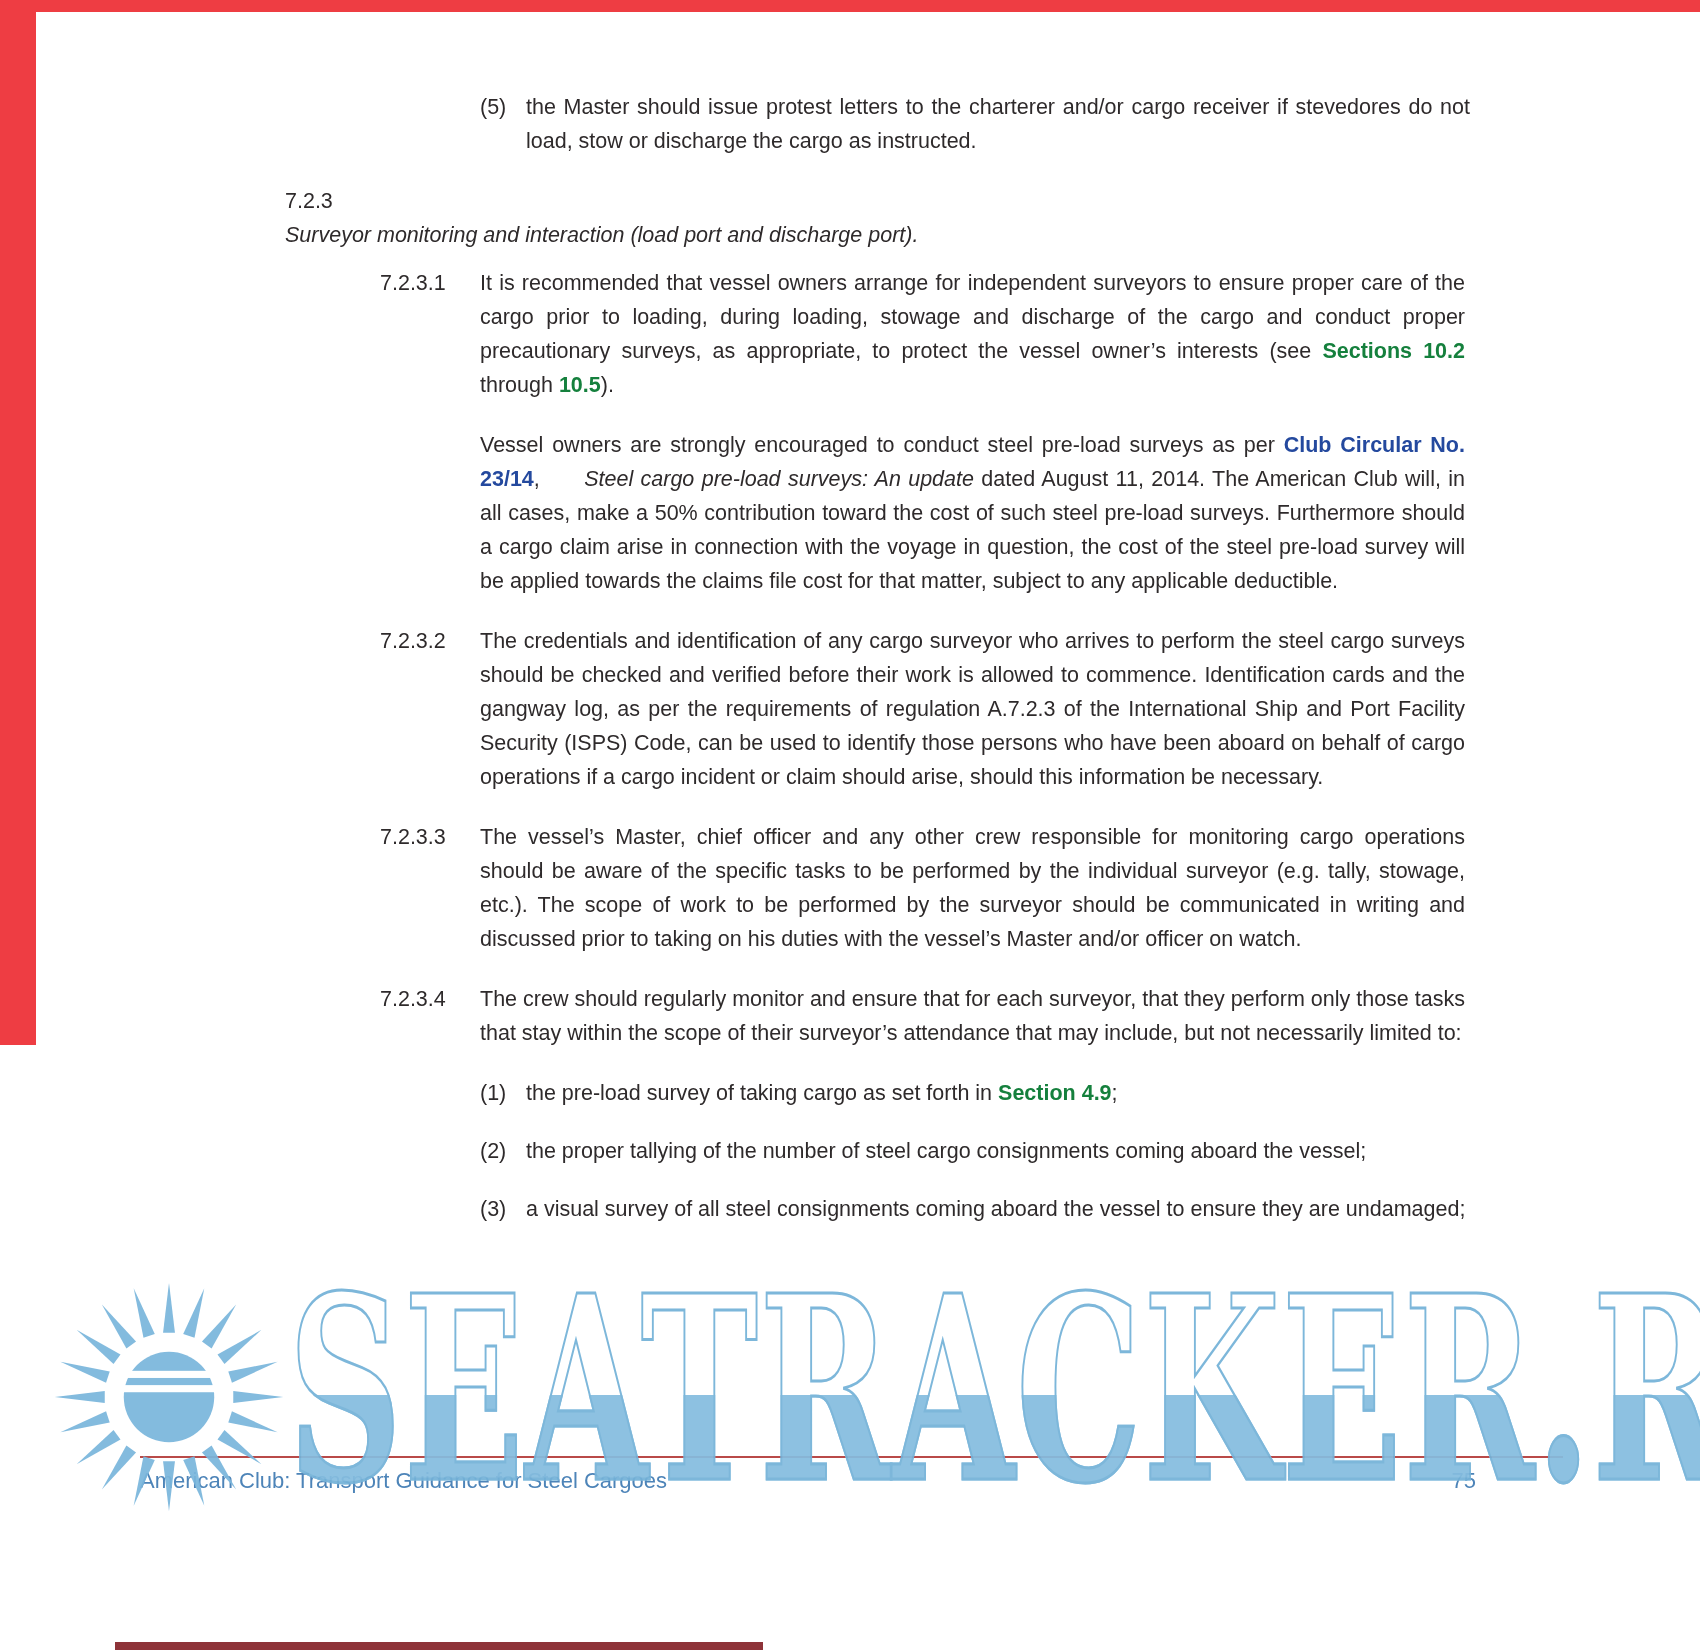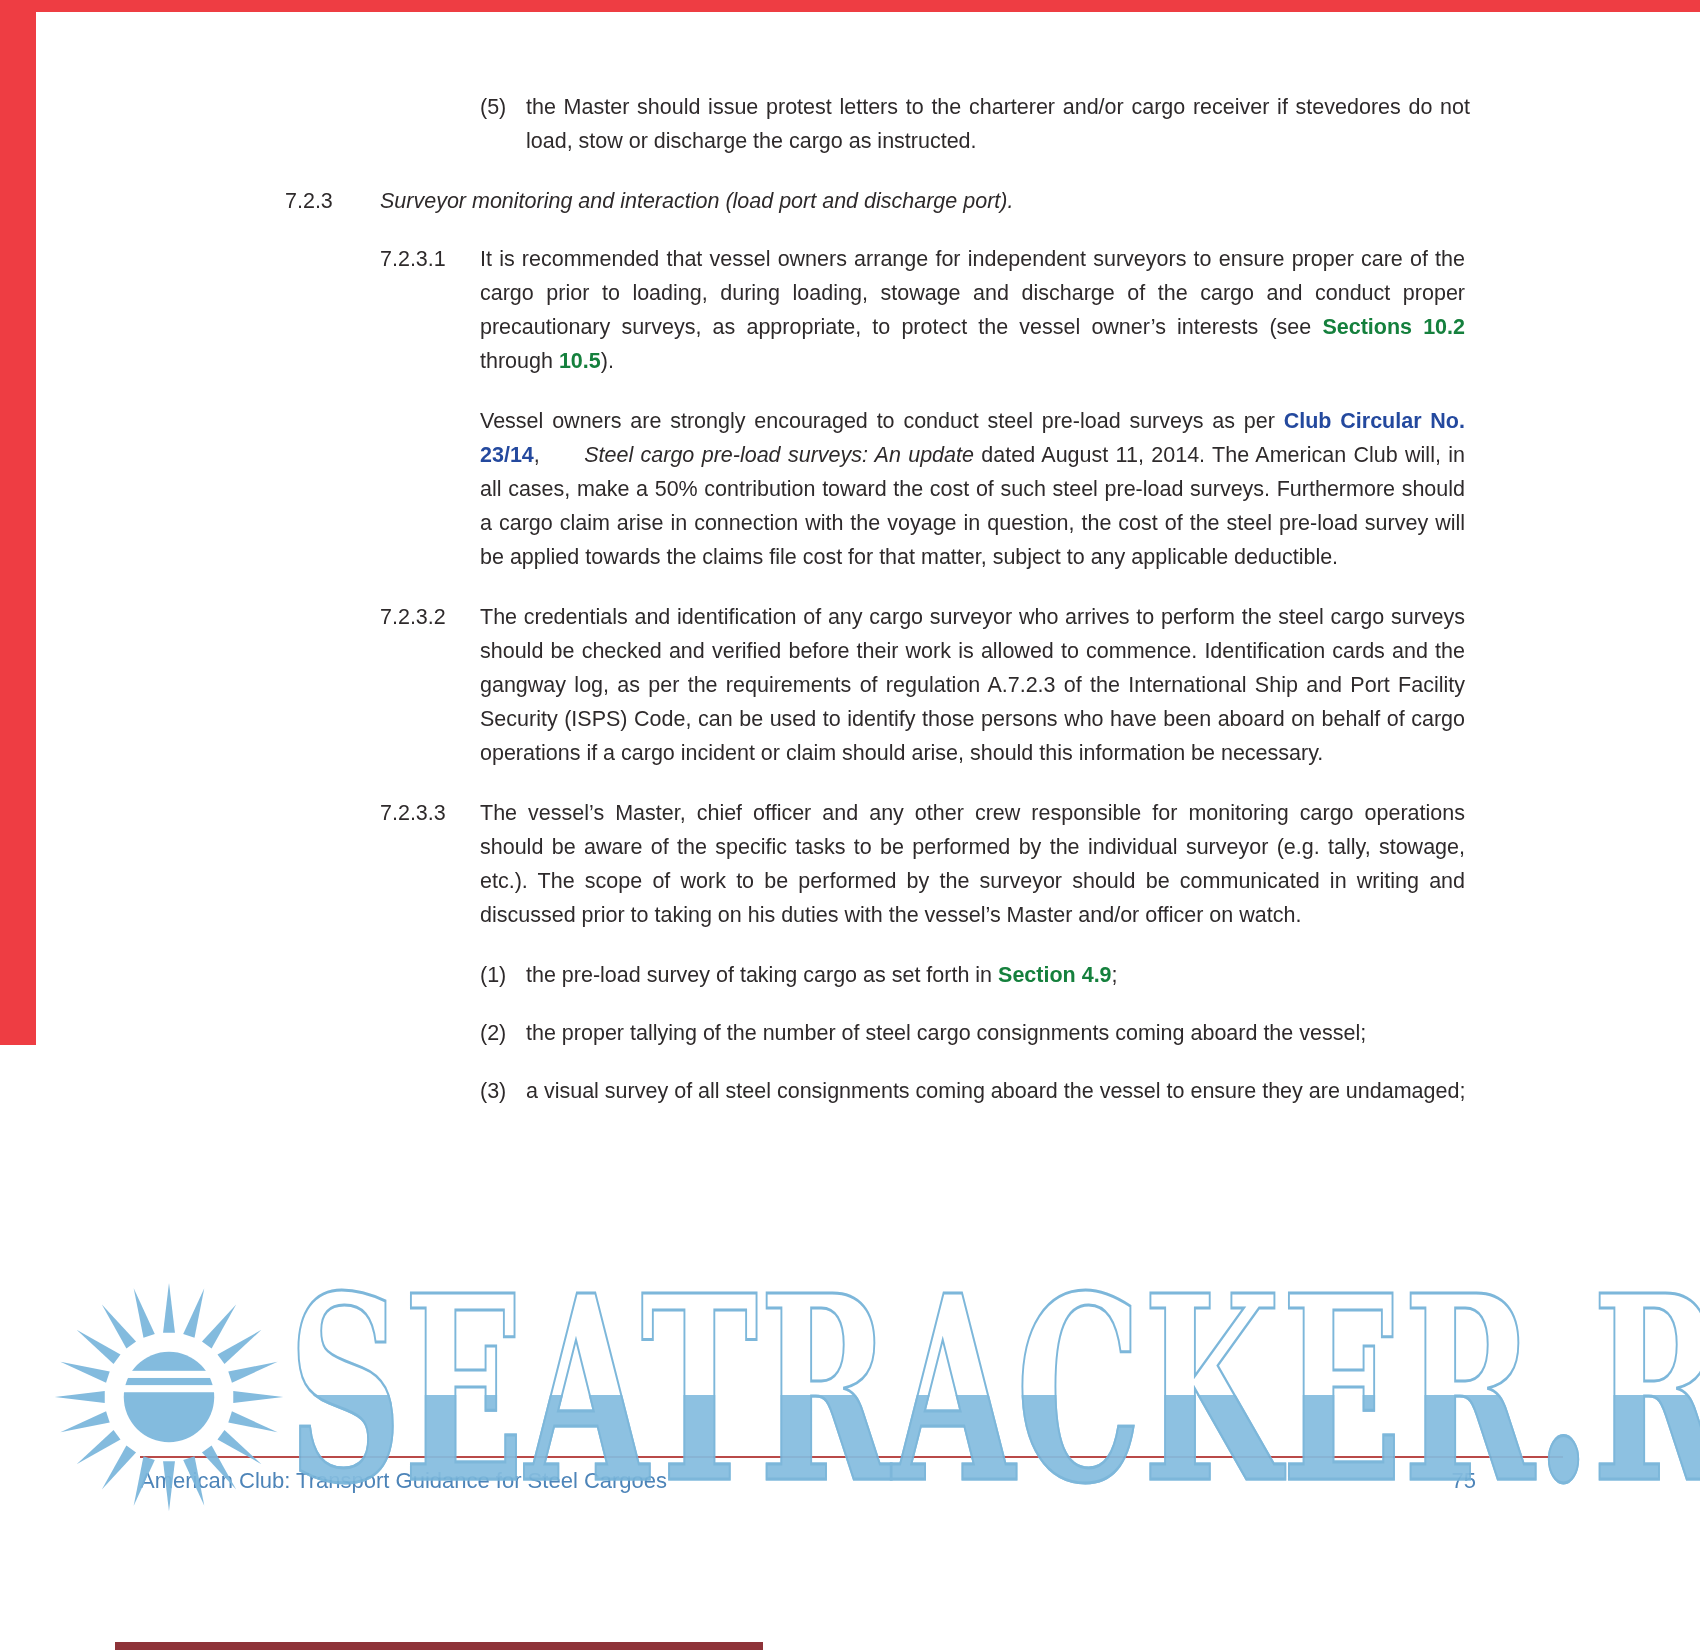--- a/index.html
+++ b/index.html
@@ -14,21 +14,21 @@
   .bar-left  { position:absolute; left:0; top:0; width:36px; height:1045px; background:#ee3d43; }
   .bar-bottom{ position:absolute; left:115px; top:1642px; width:648px; height:8px; background:#8e3339; }
 
   .content { position:absolute; left:0; top:0; width:1700px; padding-top:90px; }
   .row { display:flex; align-items:flex-start; font-size:21.5px; line-height:34px; }
   .marker { width:46px; flex:none; }
   .numlabel { flex:none; }
   .body { flex:1; text-align:justify; }
 
   .item5    { margin-left:480px; width:990px;  margin-bottom:26px; }
-  .sectrow  { margin-left:285px; width:1200px; margin-bottom:24px; }
+  .sectrow  { margin-left:285px; width:1200px; margin-bottom:14px;flex-direction:column; }
   .sectrow .numlabel { width:95px; }
   .sectrow .body { font-style:italic; text-align:left; }
   .para     { margin-left:380px; width:1085px; margin-bottom:26px;justify-content:flex-end; }
   .para .numlabel { width:100px; }
   .contpara { margin-left:480px; width:985px;  margin-bottom:26px; text-align:justify; font-size:21.5px; line-height:34px; }
   .listitem { margin-left:480px; width:990px;  margin-bottom:24px; }
 
   .b { font-weight:bold; color:#15803d; }
   .i { font-style:italic;margin-left:37px; }
   .blue { color:#24499e; font-weight:bold; }
@@ -82,20 +82,24 @@
     <div class="row para">
       <span class="numlabel">7.2.3.2</span>
       <span class="body">The credentials and identification of any cargo surveyor who arrives to perform the steel cargo surveys should be checked and verified before their work is allowed to commence. Identification cards and the gangway log, as per the requirements of regulation A.7.2.3 of the International Ship and Port Facility Security (ISPS) Code, can be used to identify those persons who have been aboard on behalf of cargo operations if a cargo incident or claim should arise, should this information be necessary.</span>
     </div>
 
     <div class="row para">
       <span class="numlabel">7.2.3.3</span>
       <span class="body">The vessel’s Master, chief officer and any other crew responsible for monitoring cargo operations should be aware of the specific tasks to be performed by the individual surveyor (e.g. tally, stowage, etc.). The scope of work to be performed by the surveyor should be communicated in writing and discussed prior to taking on his duties with the vessel’s Master and/or officer on watch.</span>
     </div>
 
+    <div class="row para">
+      <span class="numlabel">7.2.3.4</span>
+      <span class="body">The crew should regularly monitor and ensure that for each surveyor, that they perform only those tasks that stay within the scope of their surveyor’s attendance that may include, but not necessarily limited to:</span>
+    </div>
 
     <div class="row listitem">
       <span class="marker">(1)</span>
       <span class="body"><span>the pre-load survey of taking cargo as set forth in </span><span class="b">Section 4.9</span><span>;</span></span>
     </div>
 
     <div class="row listitem">
       <span class="marker">(2)</span>
       <span class="body">the proper tallying of the number of steel cargo consignments coming aboard the vessel;</span>
     </div>

